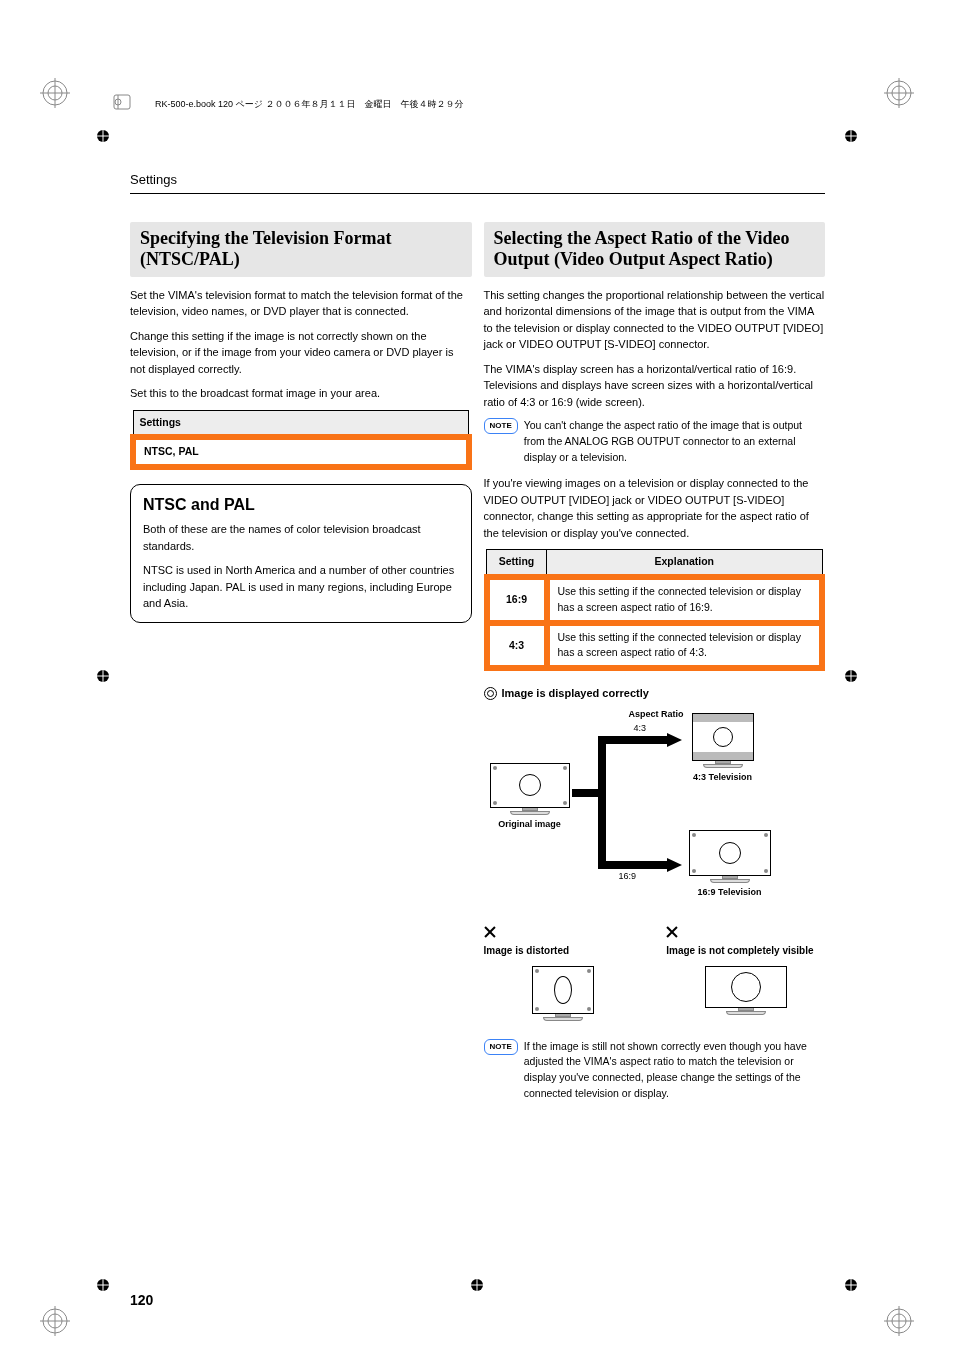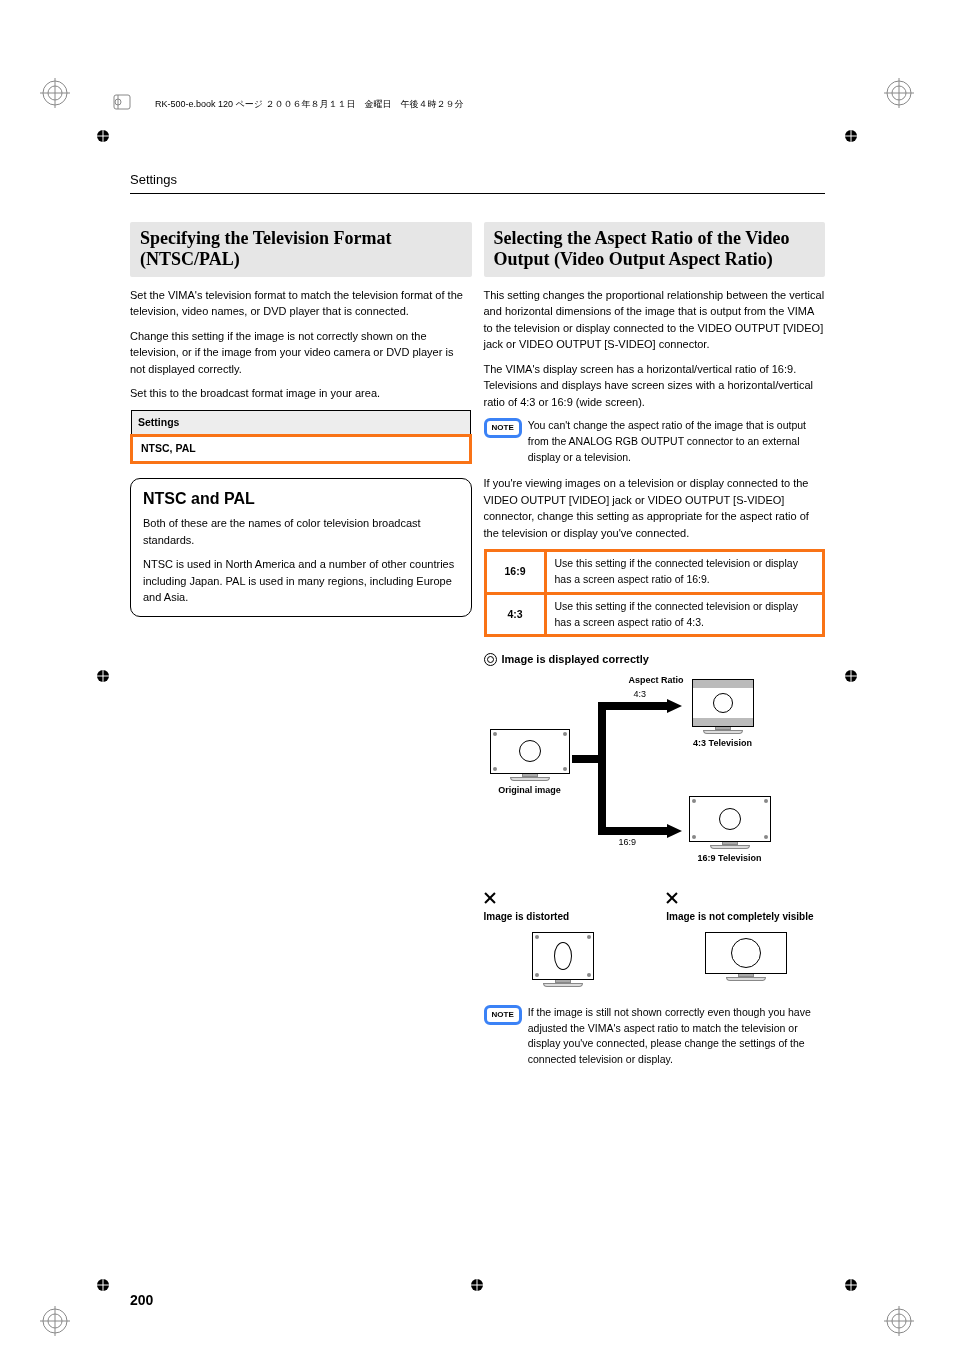--- a/index.html
+++ b/index.html
@@ -73,36 +73,36 @@
     font-size: 10.5px;
   }
   table.settings-table th {
     background: #ededed;
     text-align: center;
     font-weight: bold;
     border: 1px solid #000;
     padding: 4px 6px;
   }
   table.settings-table td {
-    border: 3px solid #f97316;
+    border: 6px solid #f97316;
     padding: 4px 8px;
     vertical-align: middle;
   }
   table.settings-table td.key {
     text-align: center;
     font-weight: bold;
     width: 60px;
   }
 
   table.one-col { width: 100%; }
   table.one-col th, table.one-col td { width: 100%; text-align: left; }
 
   .note-badge {
     display: inline-block;
-    border: 3px solid #3b82f6;
+    border: 1px solid #3b82f6;
     border-radius: 6px;
     font-size: 8px;
     font-weight: bold;
     padding: 1px 5px;
     margin-right: 6px;
     vertical-align: top;
     flex-shrink: 0;
   }
   .note-row {
     display: flex;
@@ -368,20 +368,24 @@
 
       <div class="note-row">
         <span class="note-badge">NOTE</span>
         <span class="txt">You can't change the aspect ratio of the image that is output from the ANALOG RGB OUTPUT connector to an external display or a television.</span>
       </div>
 
       <p>If you're viewing images on a television or display connected to the VIDEO OUTPUT [VIDEO] jack or VIDEO OUTPUT [S-VIDEO] connector, change this setting as appropriate for the aspect ratio of the television or display you've connected.</p>
 
       <table class="settings-table">
         <tbody>
+            <tr>
+          <th>Setting</th>
+          <th>Explanation</th>
+        </tr>
         <tr>
           <td class="key">16:9</td>
           <td>Use this setting if the connected television or display has a screen aspect ratio of 16:9.</td>
         </tr>
         <tr>
           <td class="key">4:3</td>
           <td>Use this setting if the connected television or display has a screen aspect ratio of 4:3.</td>
         </tr>
       </tbody>
         </table>
@@ -482,13 +486,13 @@
       </div>
 
       <div class="note-row" style="margin-top:18px;">
         <span class="note-badge">NOTE</span>
         <span class="txt">If the image is still not shown correctly even though you have adjusted the VIMA's aspect ratio to match the television or display you've connected, please change the settings of the connected television or display.</span>
       </div>
     </div>
   </div>
 </div>
 
-<div class="page-number">200</div>
+<div class="page-number">120</div>
 
 </body></html>

